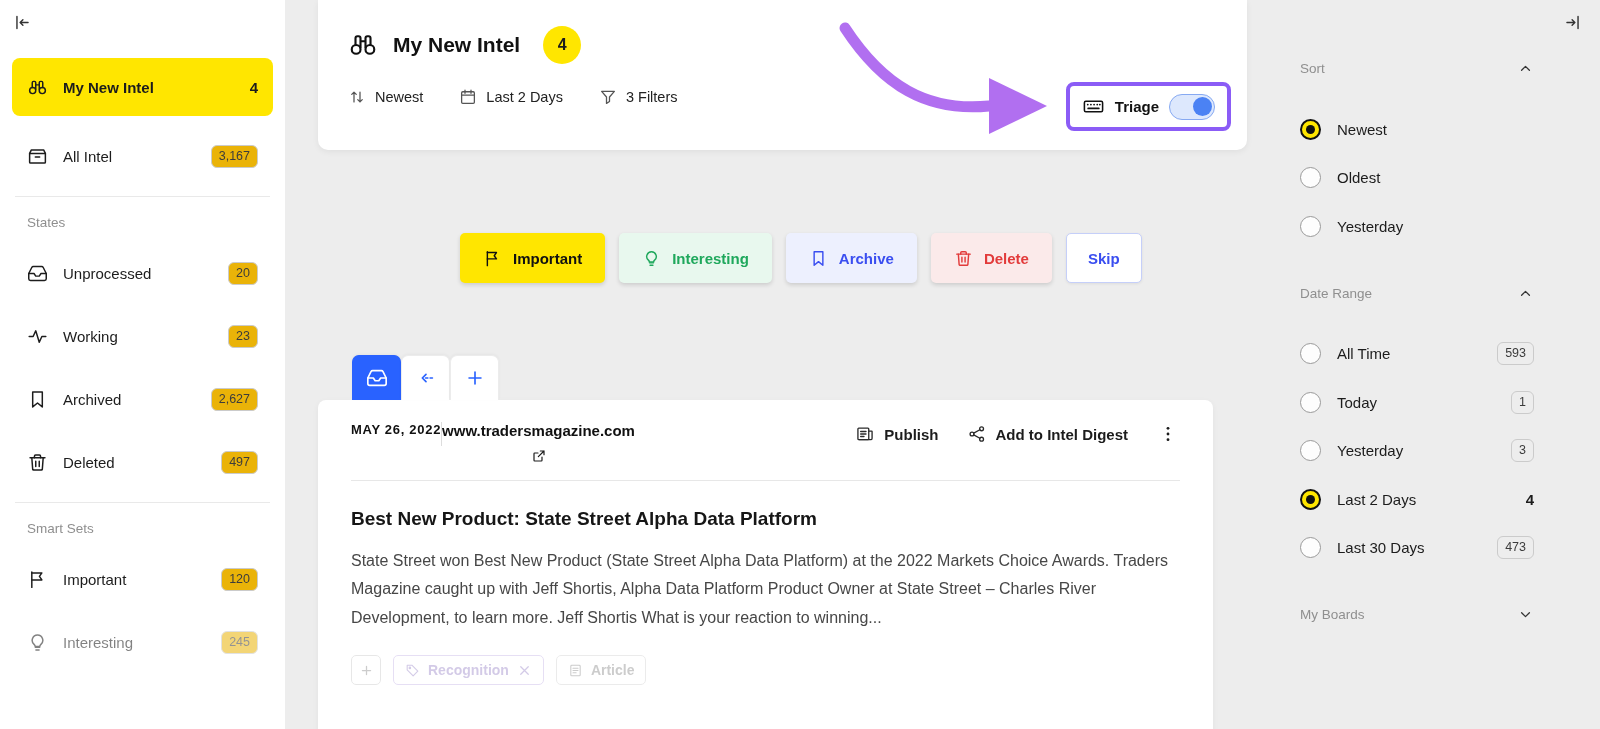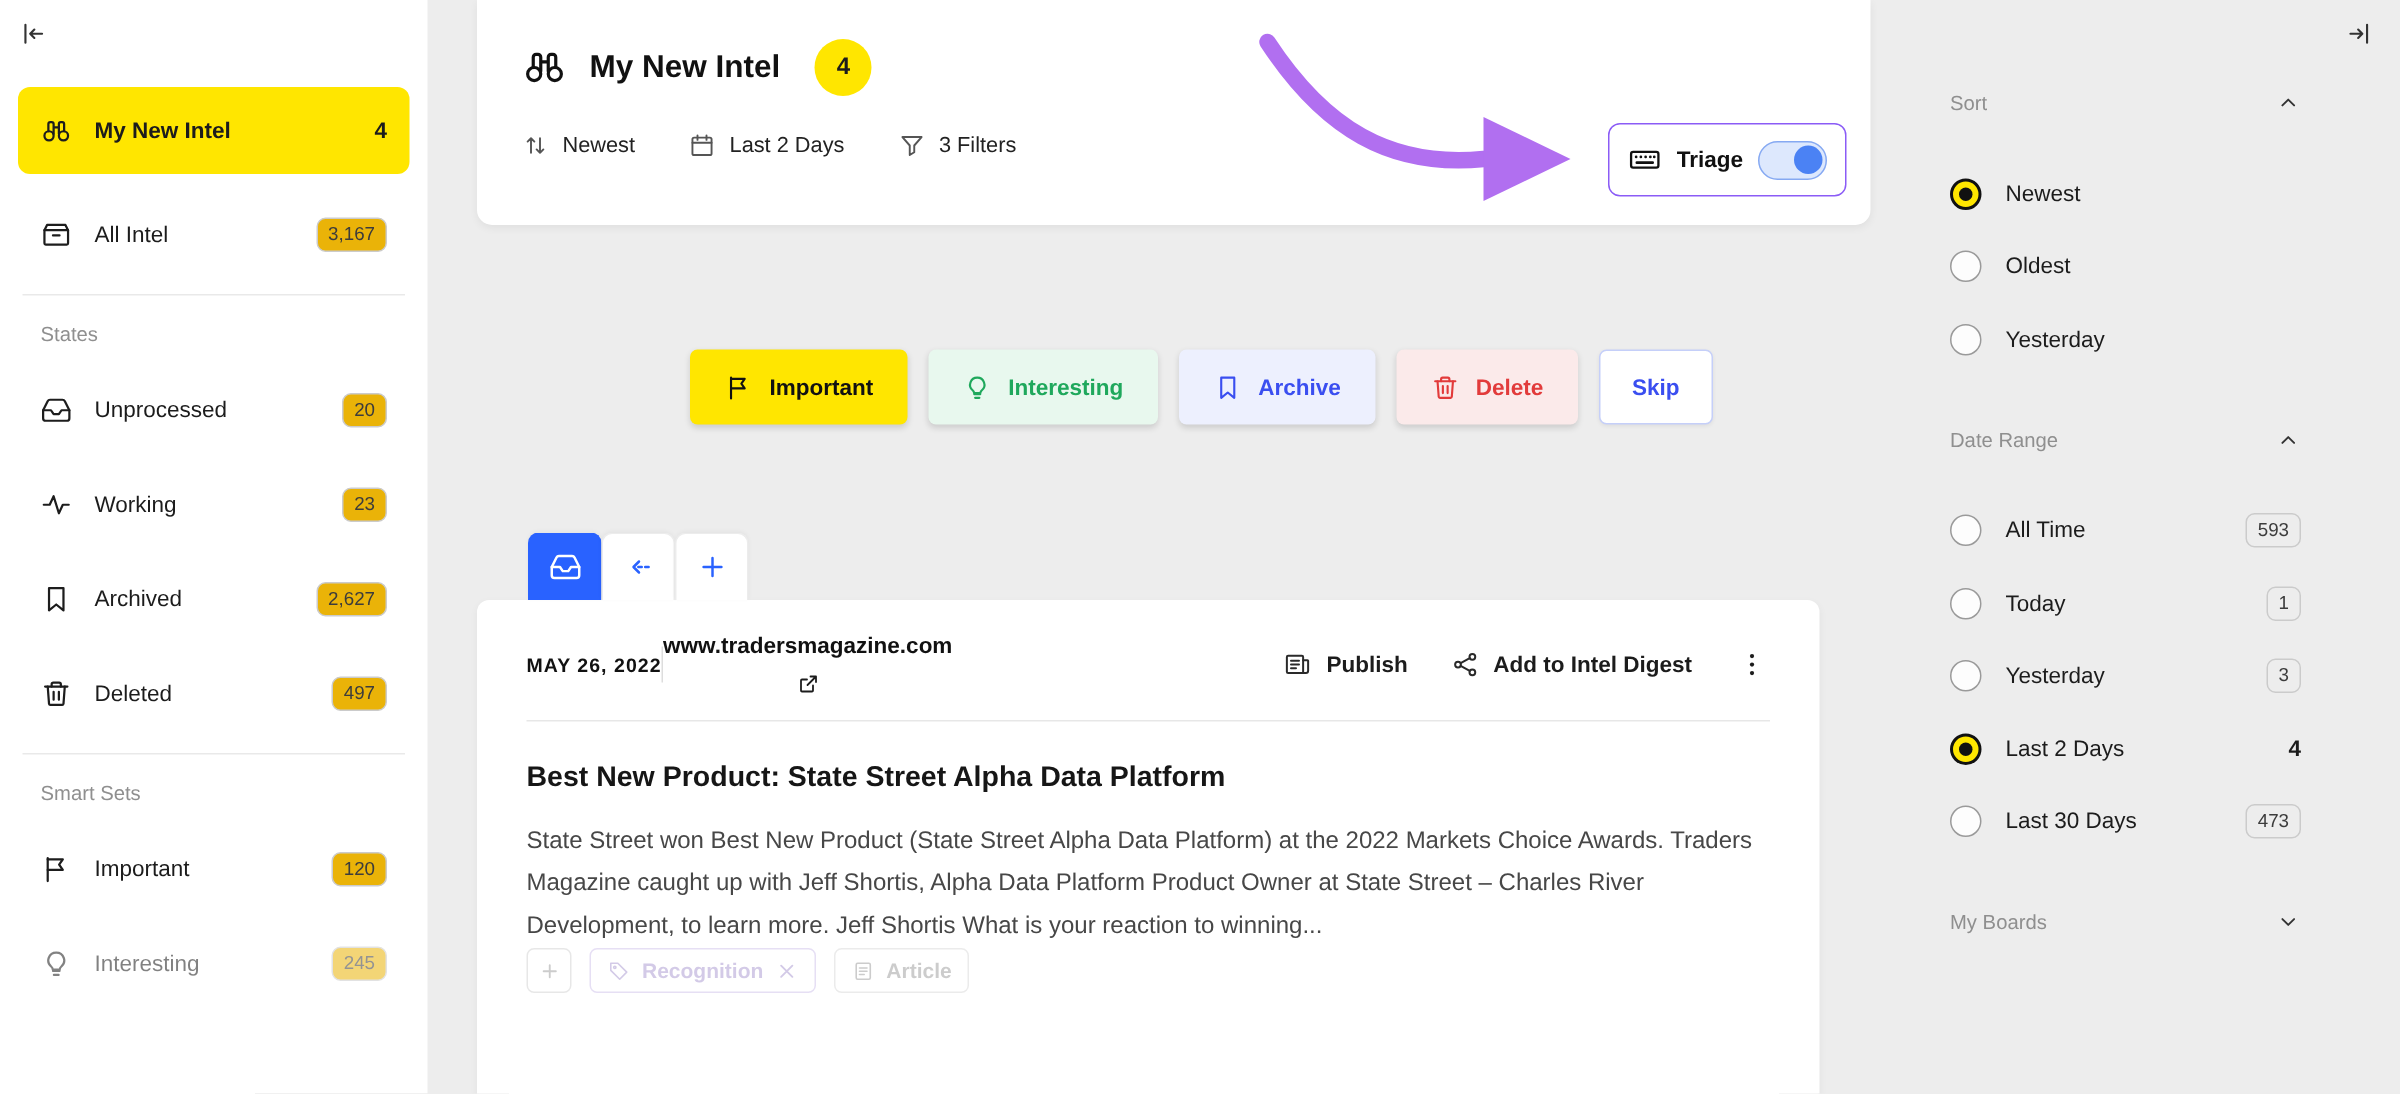--- a/index.html
+++ b/index.html
@@ -26,54 +26,54 @@
   
   .main { flex:1; position:relative; padding:0 33px; }
   .header-card { background:#fff; border-radius:0 0 10px 10px; height:150px; box-shadow:0 2px 6px rgba(0,0,0,.06); position:relative; padding:26px 30px 0; }
   .title-row { display:flex; align-items:center; gap:15px; }
   .title-icon { width:30px; height:30px; color:#111; }
   .page-title { font-size:21px; font-weight:700; color:#111; }
   .title-badge { width:38px; height:38px; border-radius:50%; background:#FFE600; display:flex; align-items:center; justify-content:center; font-weight:700; font-size:16px; margin-left:8px; }
   .filter-row { display:flex; gap:36px; margin-top:24px; align-items:center; }
   .filter-chip { display:flex; align-items:center; gap:9px; font-size:14.5px; color:#222; cursor:pointer; }
   .filter-chip svg { color:#555; }
-  .triage-box { position:absolute; right:16px; top:82px; height:49px; border:1px solid #8b5cf6; border-radius:8px; background:#fff; display:flex; align-items:center; gap:10px; padding:0 12px; }
+  .triage-box { position:absolute; right:16px; top:82px; height:49px; border:4px solid #8b5cf6; border-radius:8px; background:#fff; display:flex; align-items:center; gap:10px; padding:0 12px; }
   .triage-label { font-weight:700; font-size:15px; color:#111; }
   .toggle { width:46px; height:26px; border-radius:13px; background:#dde8fd; border:1.5px solid #86a9f2; position:relative; cursor:pointer; }
   .toggle-knob { position:absolute; right:2px; top:2px; width:19px; height:19px; border-radius:50%; background:#4b82f4; }
   .annotation-arrow { position:absolute; left:0; top:0; pointer-events:none; z-index:6; }
 
   .actions-row { display:flex; gap:14px; margin-top:83px; margin-left:142px; }
   .btn { height:50px; display:inline-flex; align-items:center; gap:11px; padding:0 23px; border-radius:5px; font-size:15px; font-weight:600; border:none; cursor:pointer; font-family:inherit; box-shadow:0 2px 4px rgba(0,0,0,.14); }
   .btn svg { width:19px; height:19px; }
   .btn-important { background:#FFE600; color:#111; }
   .btn-interesting { background:#E8F8EE; color:#1FA85C; }
   .btn-archive { background:#EDF0FE; color:#3A4EF0; }
   .btn-delete { background:#FBEAEA; color:#E23B3B; }
   .btn-skip { background:#fff; color:#3A4EF0; border:1px solid #C5CFF9; box-shadow:0 1px 3px rgba(0,0,0,.07); padding:0 21px; }
 
   .tabs { display:flex; margin-top:72px; margin-left:34px; }
   .tab { width:49px; height:45px; display:flex; align-items:center; justify-content:center; background:#fff; border:1px solid #ececec; border-bottom:none; border-radius:7px 7px 0 0; cursor:pointer; box-shadow:0 -1px 3px rgba(0,0,0,.04); }
   .tab.active { background:#2962FF; border-color:#2962FF; }
   .tab svg { width:22px; height:22px; }
 
   .article-card { background:#fff; border-radius:8px; width:895px; height:360px; padding:22px 33px 0; box-shadow:0 2px 6px rgba(0,0,0,.05); overflow:hidden; }
-  .meta-row { display:flex; align-items:center; }
+  .meta-row { display:flex; align-items:flex-start; }
   .meta-date { font-weight:700; font-size:13px; letter-spacing:.7px; color:#111; }
   .meta-sep { width:1px; height:24px; background:#ddd; }
   .meta-source { display:flex; align-items:center; gap:9px; font-weight:700; font-size:15px; color:#111; cursor:pointer;flex-direction:column; }
   .meta-source svg { width:16px; height:16px; color:#1c1c1c; }
   .meta-actions { margin-left:auto; display:flex; align-items:center; gap:28px; }
   .meta-action { display:flex; align-items:center; gap:9px; font-size:15px; font-weight:600; color:#1c1c1c; cursor:pointer; }
   .meta-action svg { width:20px; height:20px; color:#2a2a2a; }
   .kebab-btn { background:none; border:none; cursor:pointer; color:#1c1c1c; padding:2px; }
   .article-divider { height:1px; background:#e7e7e7; margin-top:16px; }
   .article-title { font-size:19px; font-weight:700; color:#161616; margin-top:27px; }
   .article-body { font-size:16px; color:#474747; line-height:1.78; margin-top:17px; max-width:860px; }
-  .tags-row { display:flex; align-items:center; gap:12px; opacity:.45; }
+  .tags-row { display:flex; align-items:center; gap:12px; margin-top:23px; opacity:.45; }
   .tag-add { width:30px; height:30px; border:1px solid #ccc; border-radius:5px; background:#fff; display:flex; align-items:center; justify-content:center; color:#8f8f8f; cursor:pointer; }
   .tag-add svg { width:15px; height:15px; }
   .tag-chip { display:inline-flex; align-items:center; gap:8px; height:30px; padding:0 11px; border-radius:5px; font-size:14px; font-weight:600; background:#fff; }
   .tag-chip svg { width:15px; height:15px; }
   .tag-recognition { border:1px solid #c8b9e8; color:#9f8ccB; color:#9f8ccb; }
   .tag-article { border:1px solid #d4d4d4; color:#8f8f8f;align-items:center; }
   .tag-x { cursor:pointer; display:flex; }
 
   
   .right-sidebar { width:320px; flex-shrink:0; position:relative; padding:60px 66px 0 20px; }

